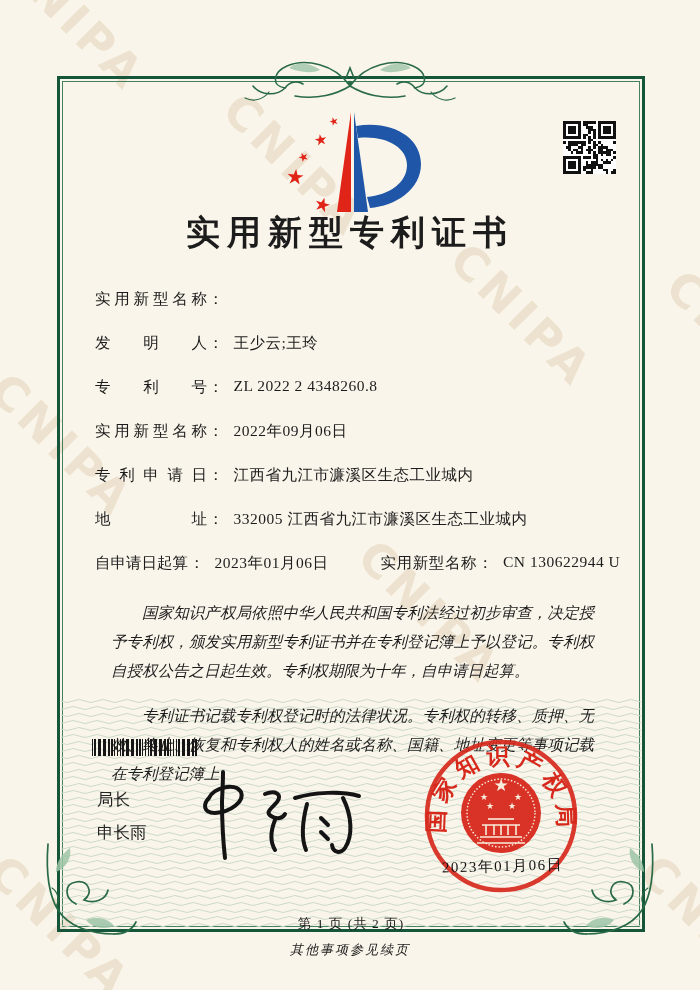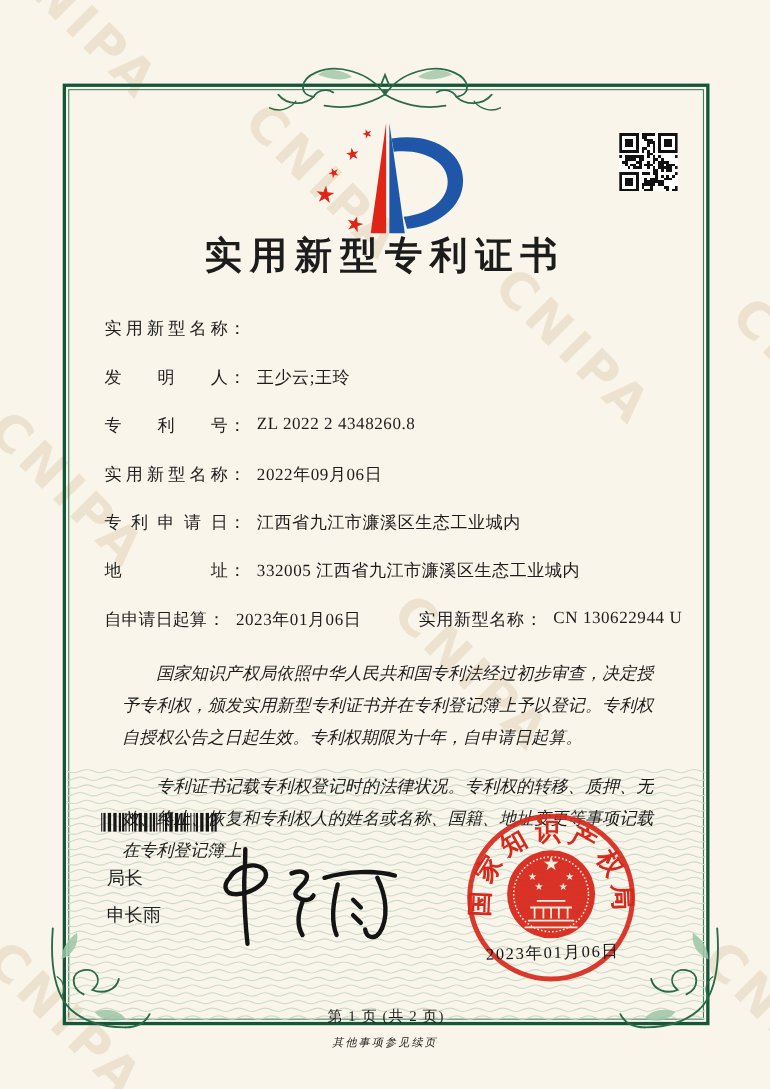--- a/index.html
+++ b/index.html
@@ -45,21 +45,21 @@
             font-size:16.5px;color:#222;}
   .director div{line-height:1;}
   .director .dname{margin-top:16px;}
   .sig{position:absolute;left:195px;top:768px;}
   
   .seal{position:absolute;left:412px;top:727px;}
   .seal-date{position:absolute;left:425px;top:857px;width:155px;text-align:center;font-size:15px;
              letter-spacing:1.5px;color:#151515;transform:rotate(-1.5deg);}
   
   .page-ind{position:absolute;left:57px;top:899px;width:588px;text-align:center;font-size:13.5px;letter-spacing:1px;margin-top:16px;}
-  .footer-note{position:absolute;left:0;top:941px;width:700px;text-align:center;font-size:10px;
+  .footer-note{position:absolute;left:0;top:941px;width:700px;text-align:center;font-size:13px;
                font-style:italic;letter-spacing:2px;}
   svg{display:block;}
 </style>
 </head>
 <body>
 
 <div class="page">
 
   <div class="wm" style="left:-16px;top:-8px;">CNIPA</div>
   <div class="wm" style="left:205px;top:138px;">CNIPA</div>

